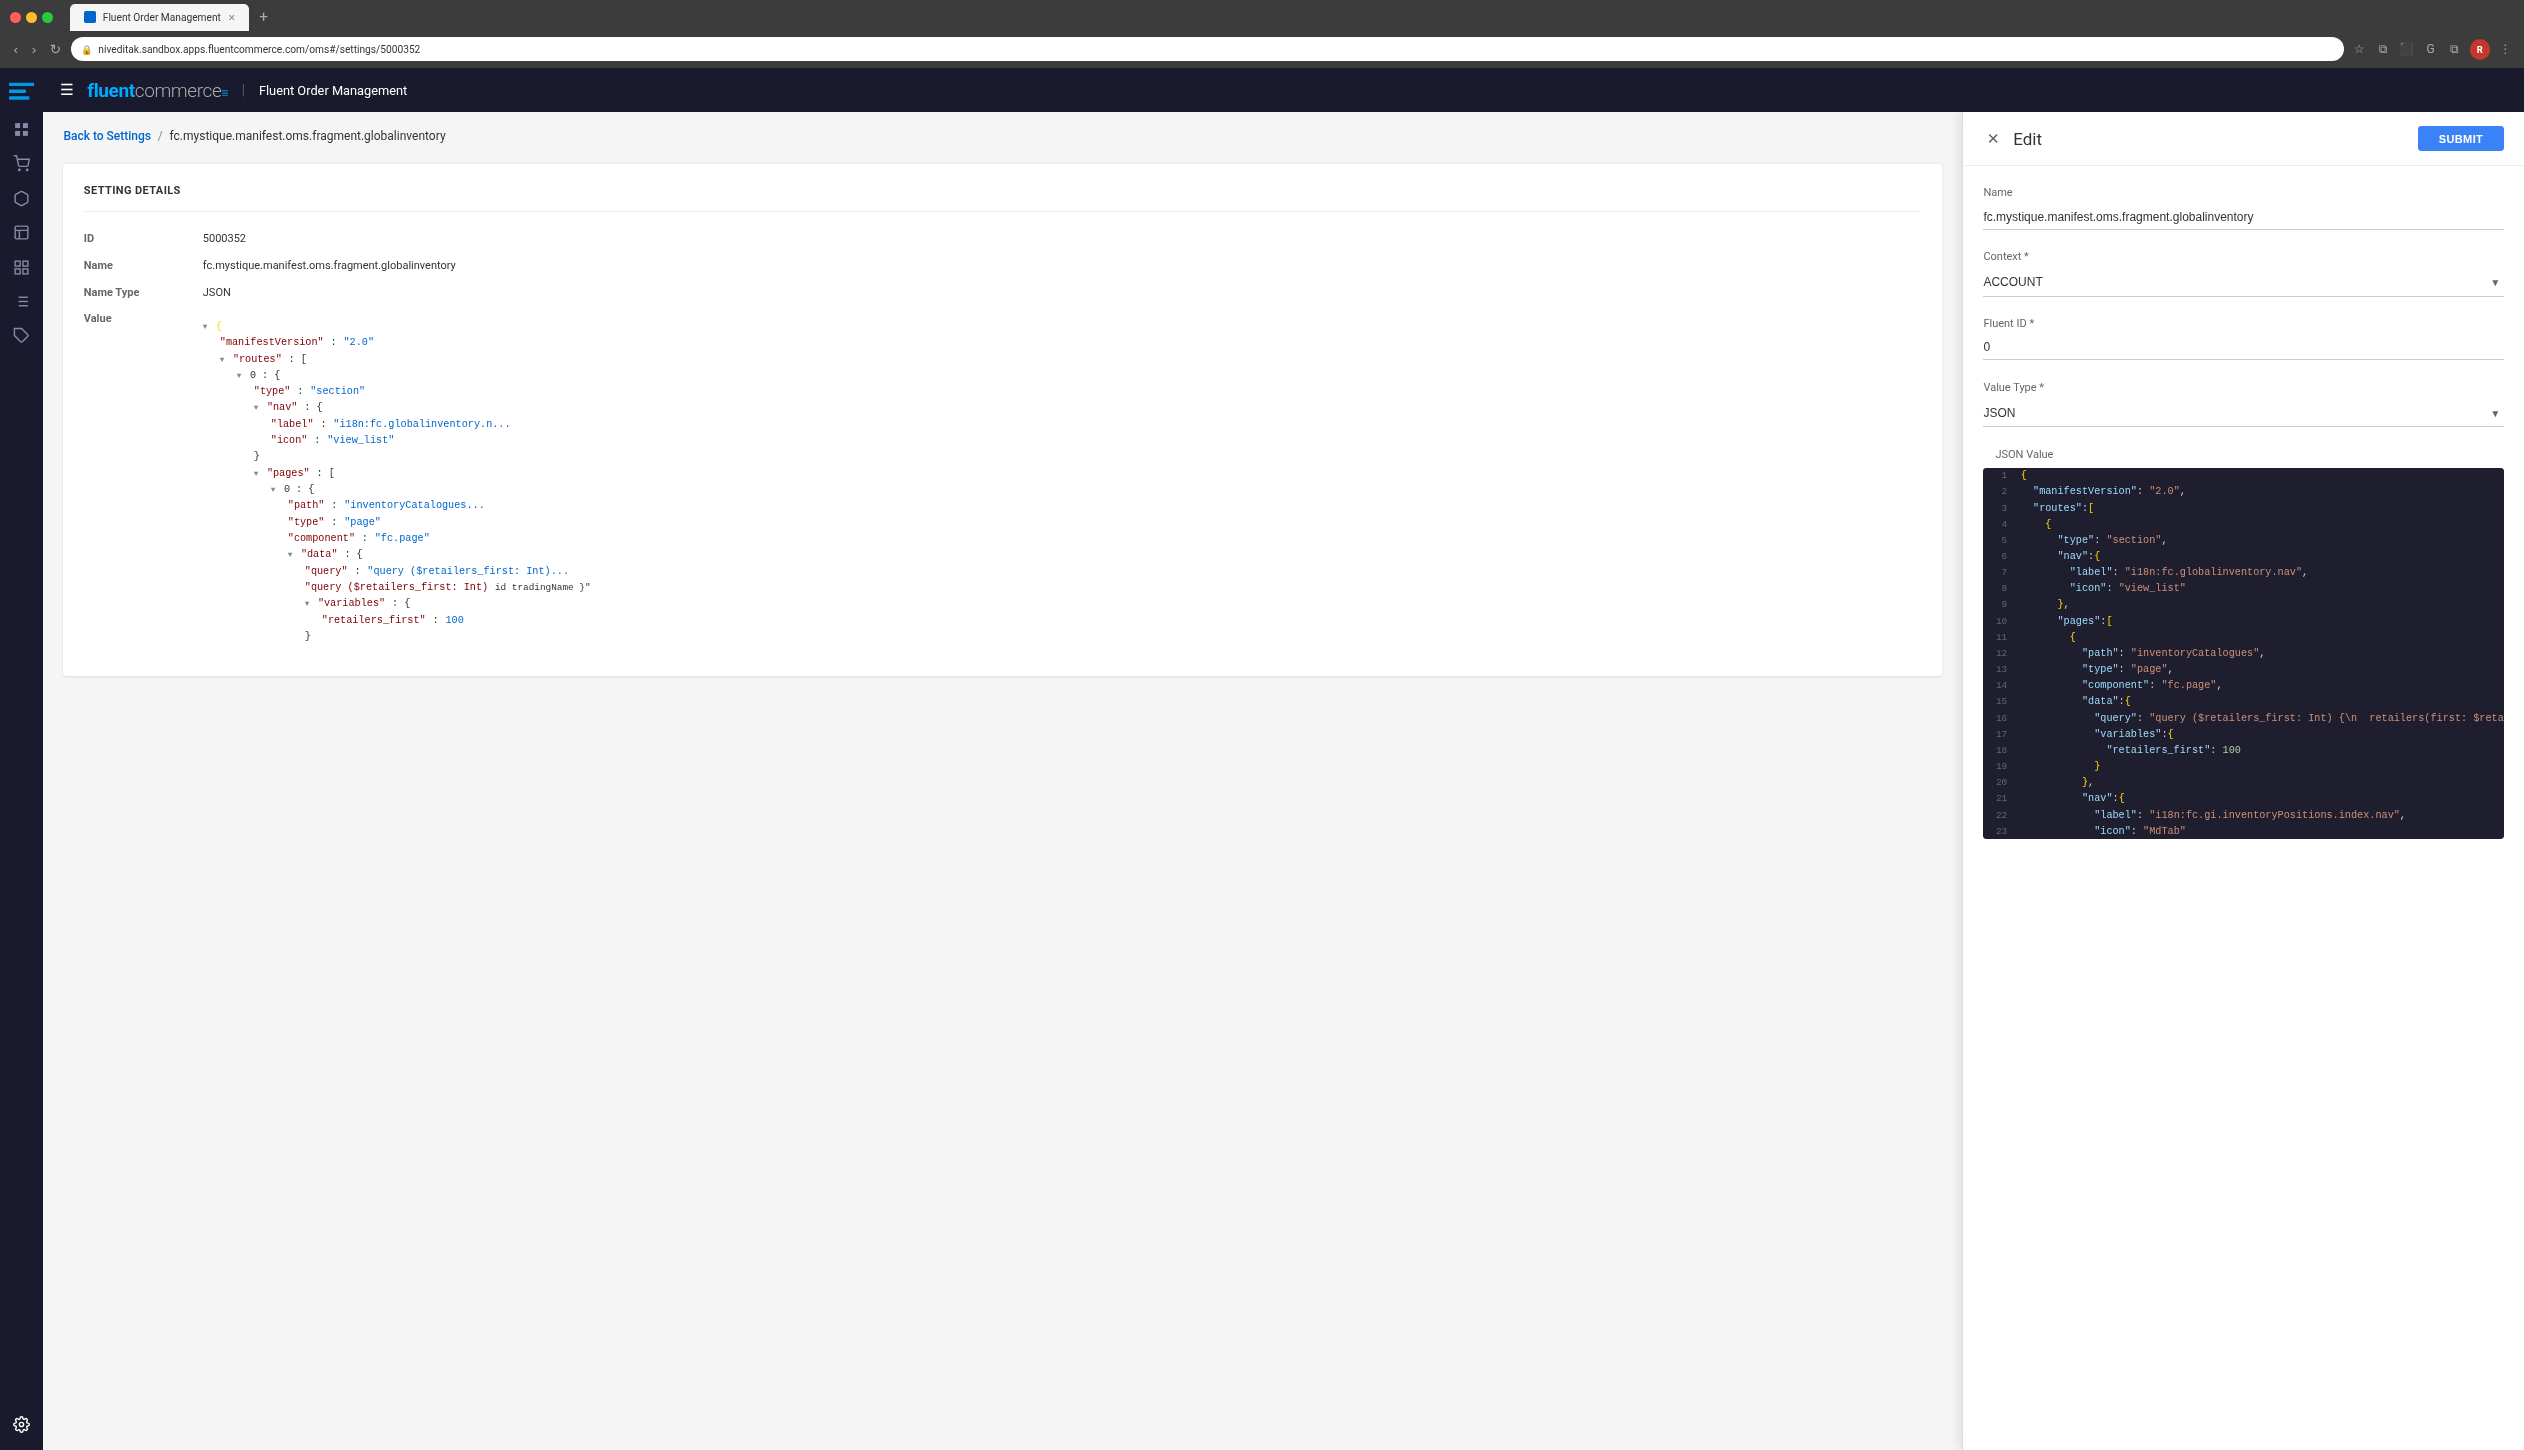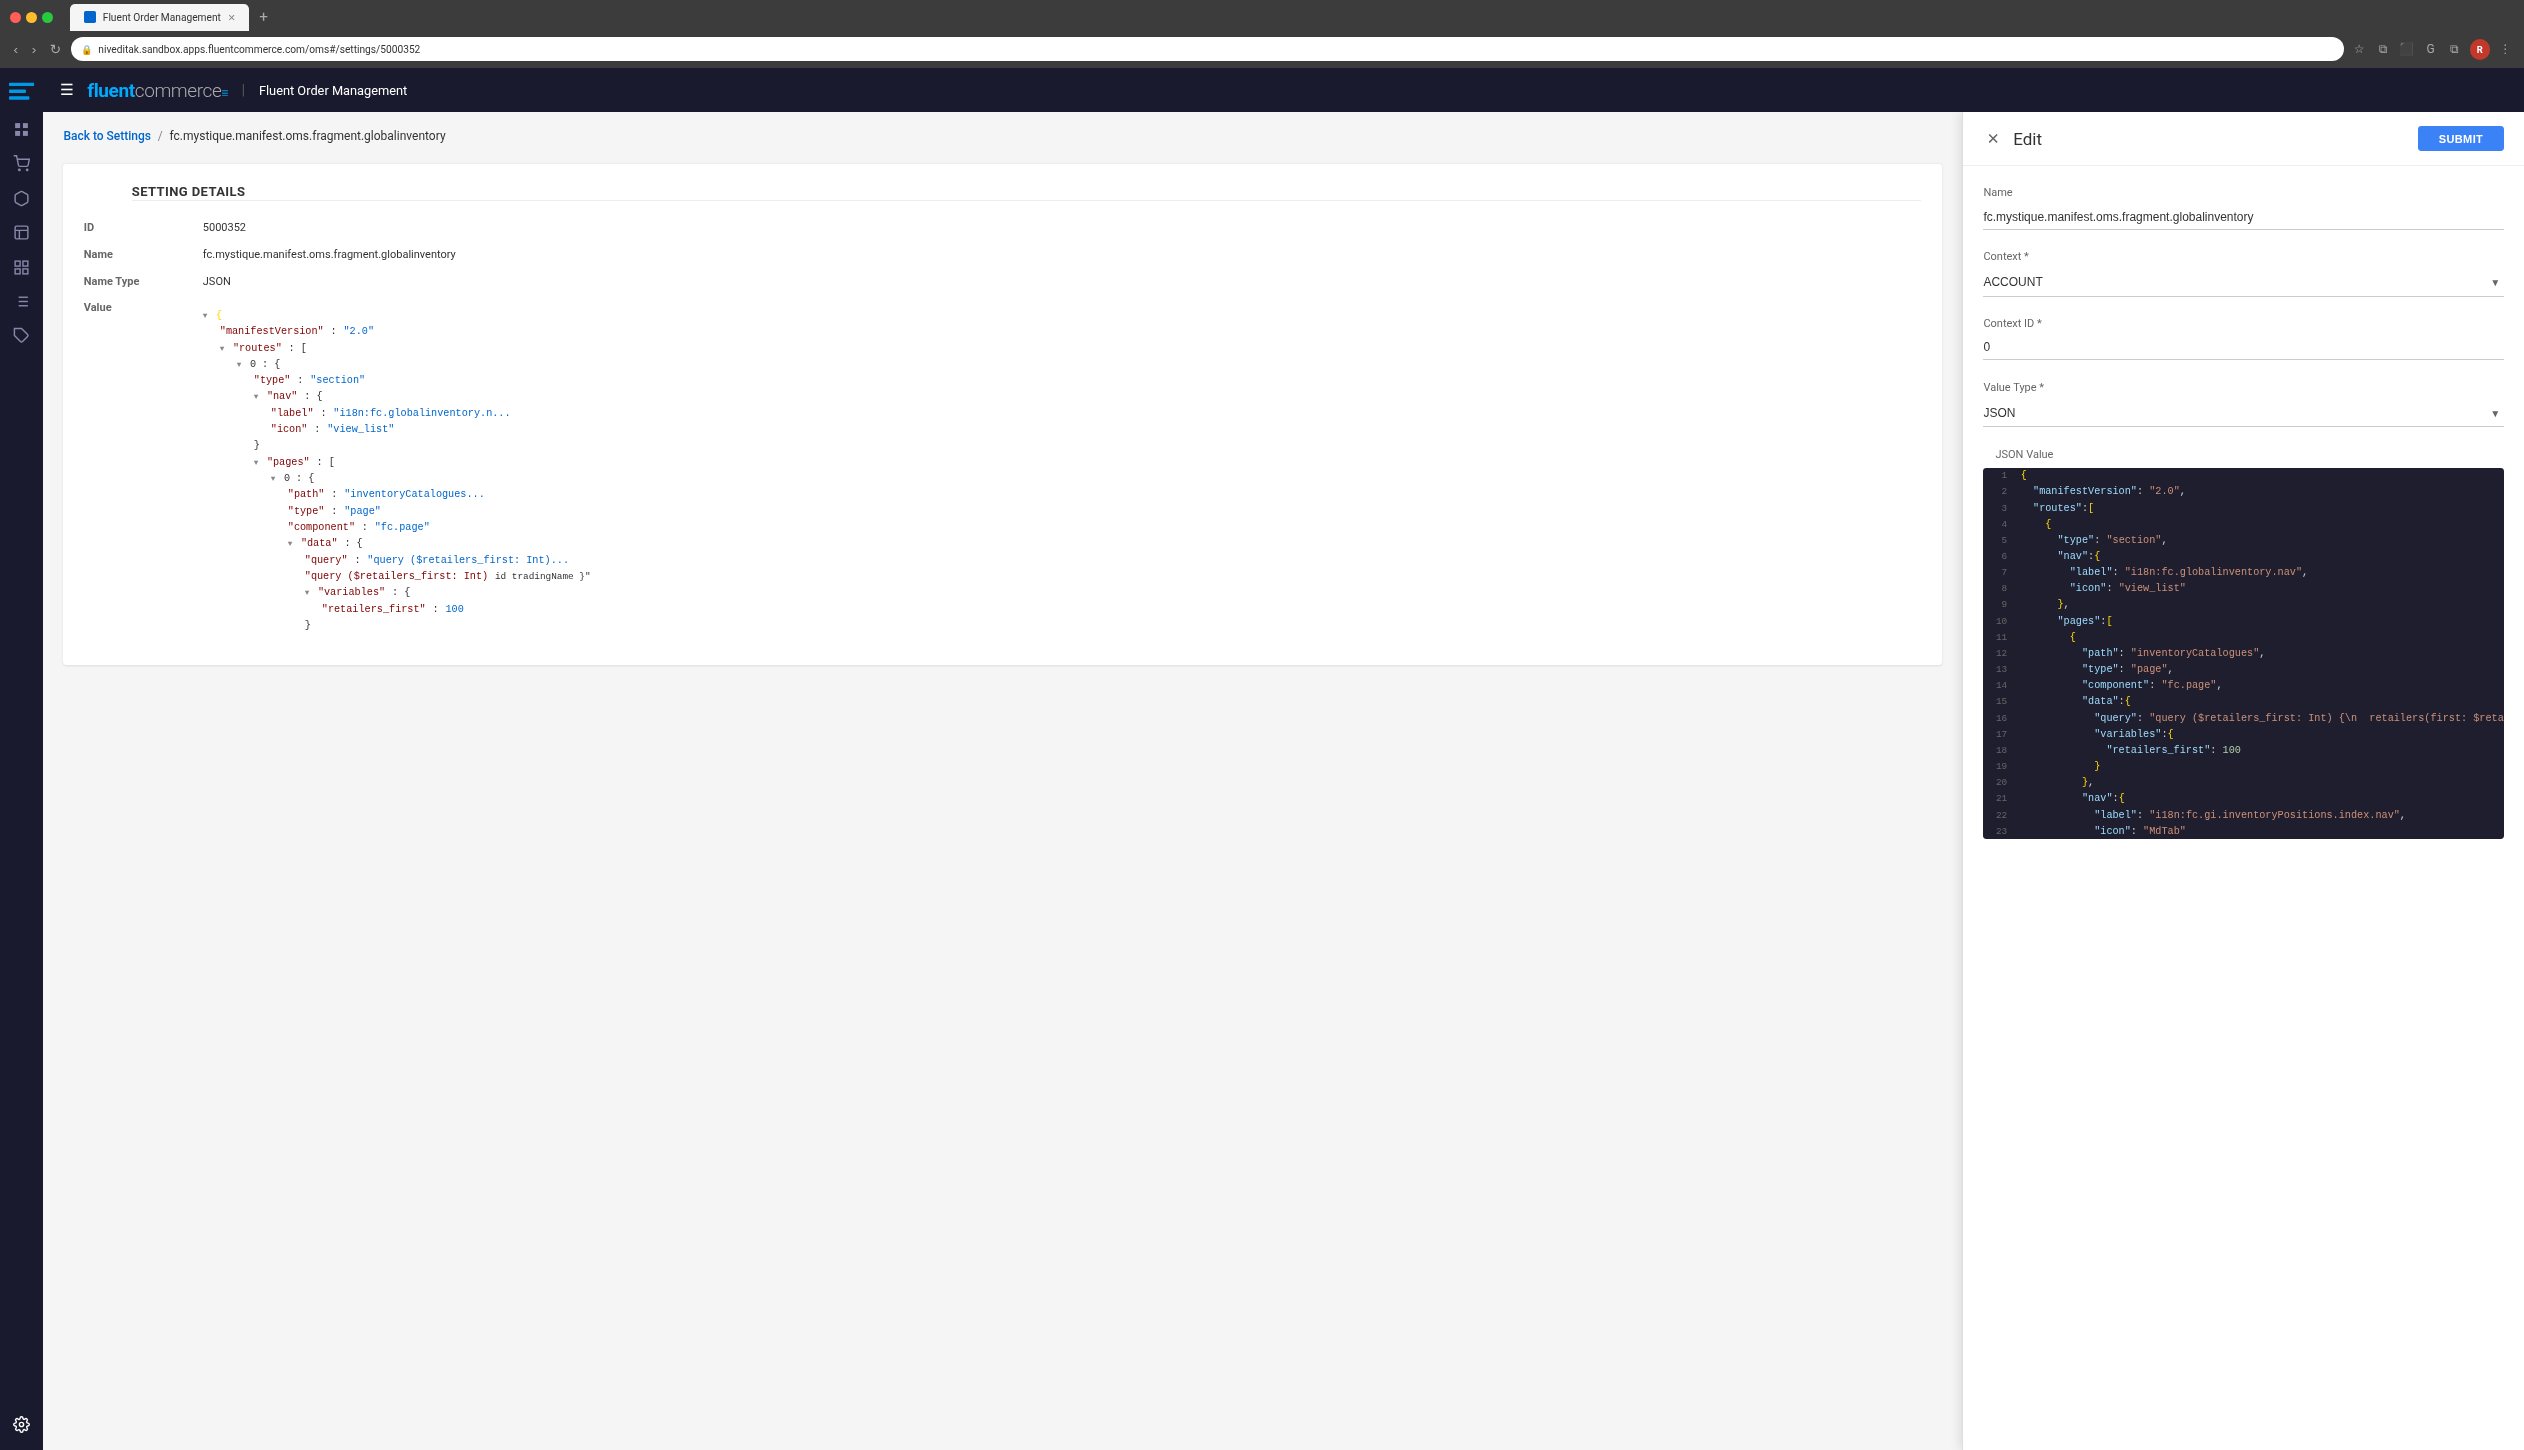--- a/index.html
+++ b/index.html
@@ -158,29 +158,28 @@
     .breadcrumb-current { color: #333; }
 
     
     .settings-card {
       background: #fff;
       border-radius: 3.4px;
       box-shadow: 0 0.9px 2.6px rgba(0,0,0,0.1);
       padding: 20.4px;
     }
     .settings-title {
-      font-size: 13px;
+      font-size: 11px;
       font-weight: 700;
       color: #333;
       text-transform: uppercase;
       letter-spacing: 0.4px;
       margin-bottom: 17px;
-      padding-bottom: 1px;
+      padding-bottom: 14px;
       border-bottom: 0.9px solid #eee;
-      margin-left: 48px;
     }
     .settings-row { display: flex; margin-bottom: 6.8px; }
     .settings-label { width: 119px; font-size: 11px; color: #666; flex-shrink: 0; padding: 3.4px 0; font-weight: bold; }
     .settings-value { font-size: 11px; color: #333; padding: 3.4px 0; flex: 1; }
 
     
     .json-viewer {
       margin-top: 6.8px;
       font-family: 'Courier New', monospace;
       font-size: 10.2px;
@@ -603,21 +602,21 @@
             <div class="field-select-wrapper">
               <select class="field-select">
                 <option>ACCOUNT</option>
                 <option>RETAILER</option>
               </select>
               <span class="select-arrow">▼</span>
             </div>
           </div>
 
           <div class="field-group">
-            <div class="field-label">Context ID *</div>
+            <div class="field-label">Fluent ID *</div>
             <input class="field-input" type="text" value="0" style="">
           </div>
 
           <div class="field-group">
             <div class="field-label">Value Type *</div>
             <div class="field-select-wrapper">
               <select class="field-select">
                 <option>JSON</option>
                 <option>STRING</option>
                 <option>INTEGER</option>

